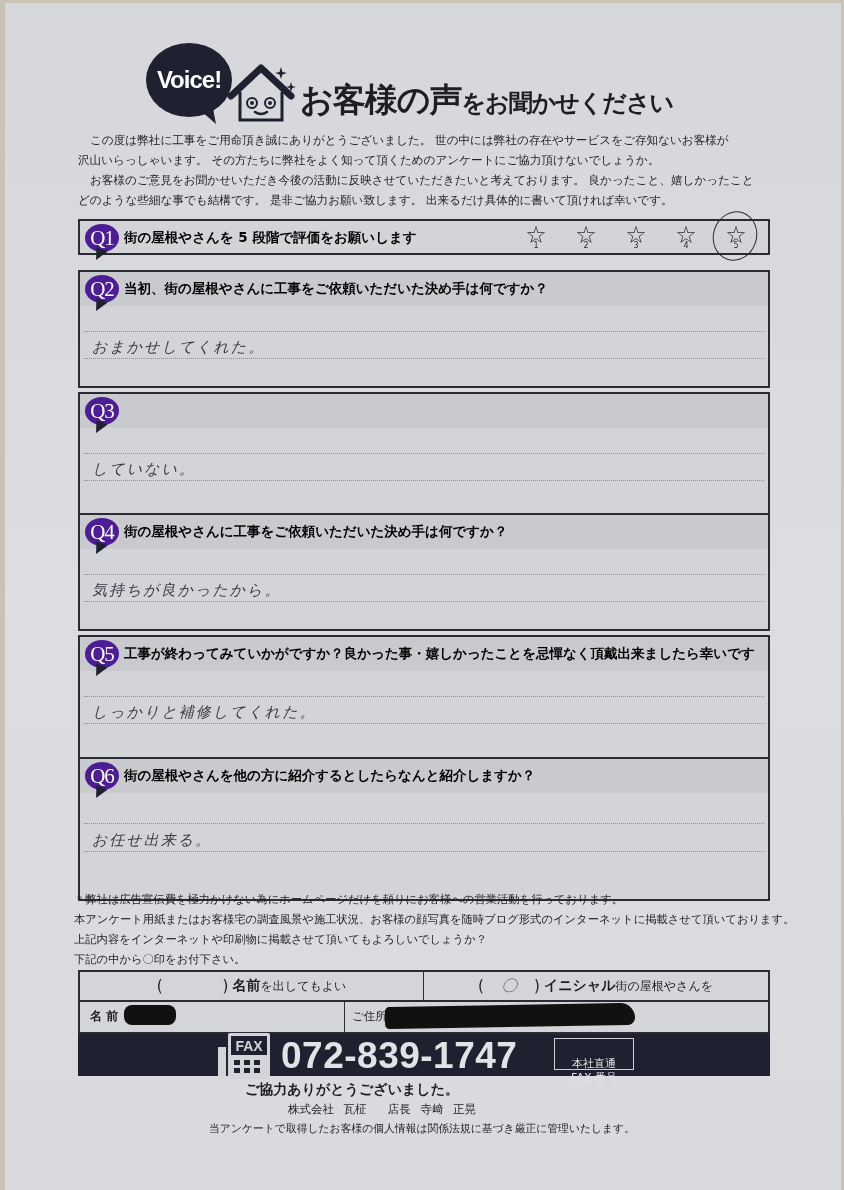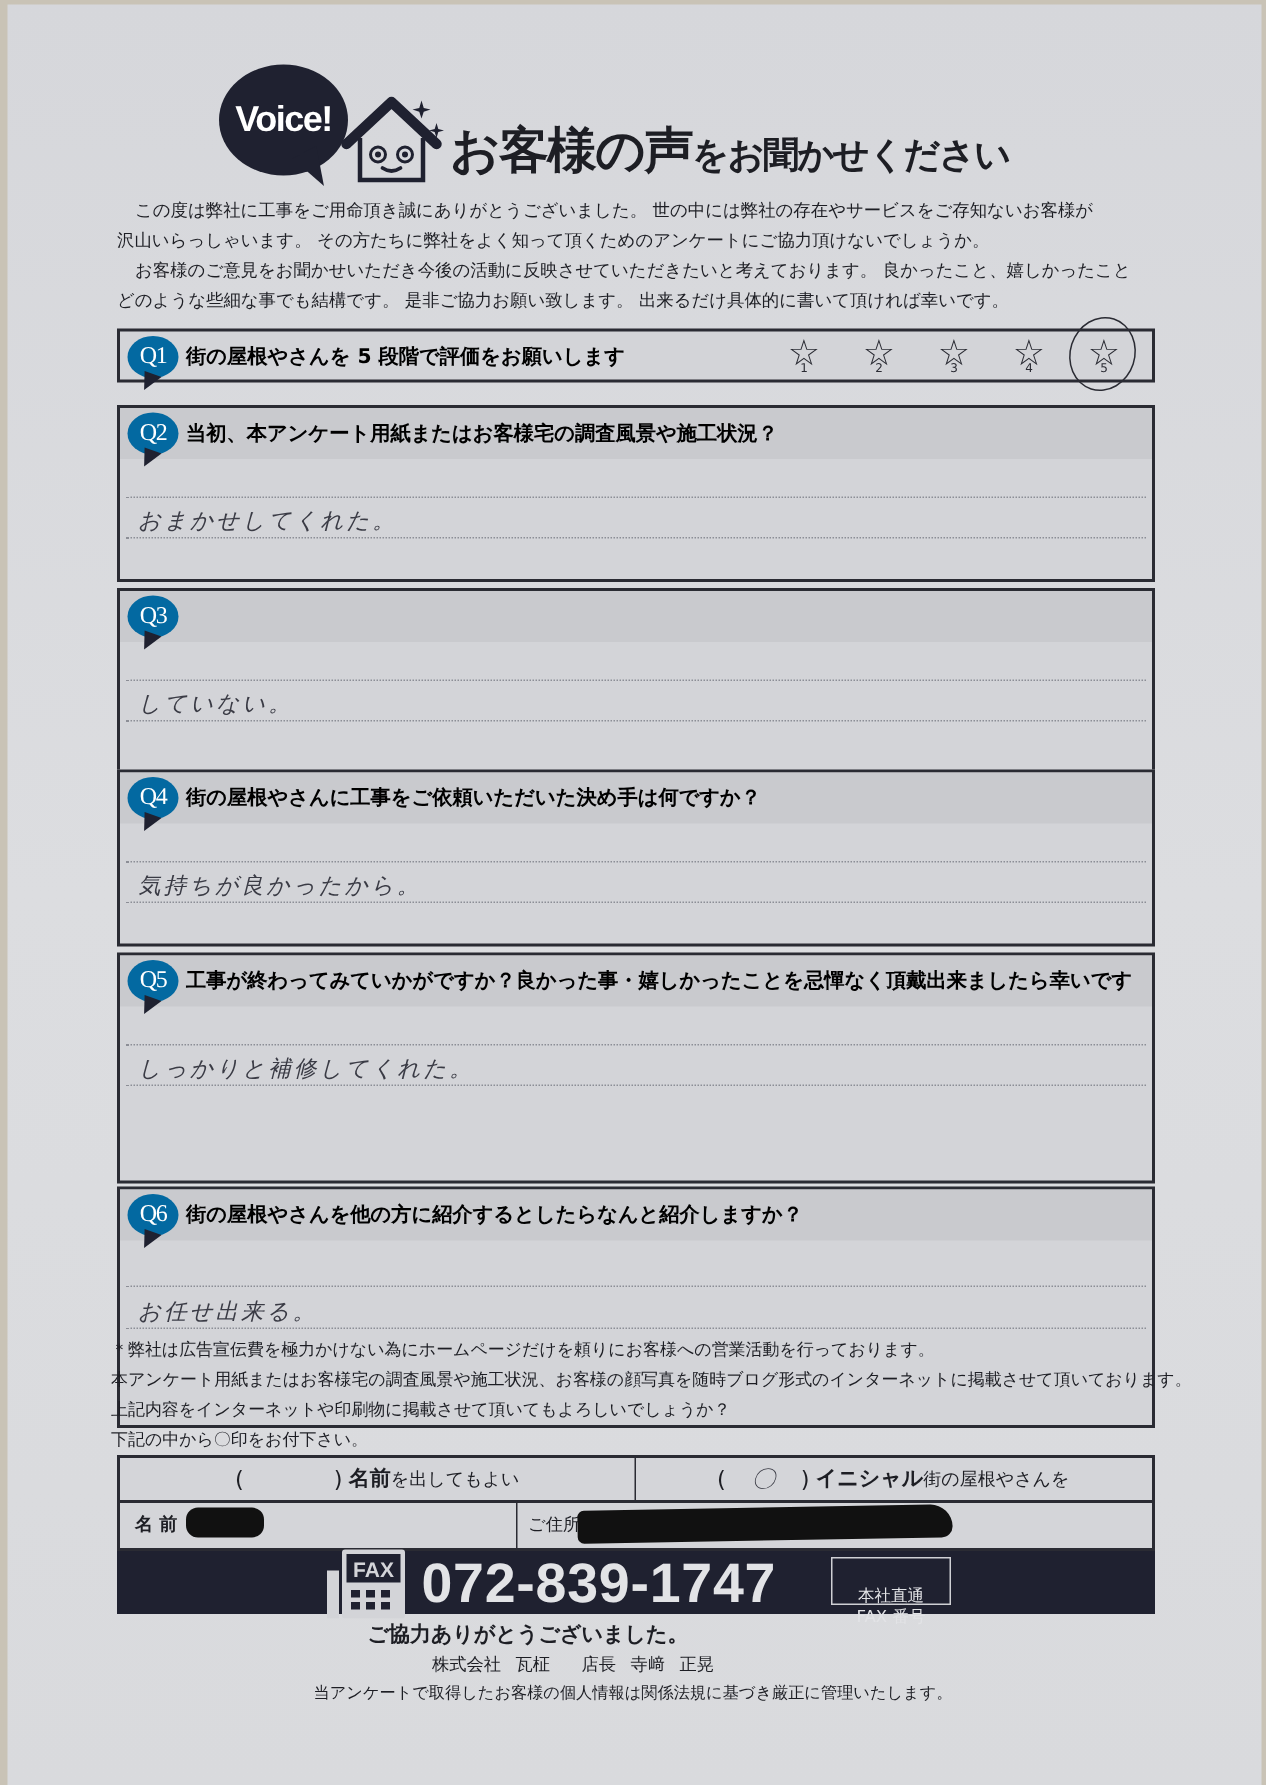--- a/index.html
+++ b/index.html
@@ -31,21 +31,21 @@
   .title-main .small { font-size:24px; }
   .intro { left:78px; top:130px; width:710px; font-size:11.6px; line-height:20px; color:#1d1e24; }
   .intro p { margin:0; white-space:nowrap; }
   .intro .ind { padding-left:12px; }
 
   
   .qbox { position:absolute; left:78px; width:692px; border:2px solid #2a2b33;
     background:#d3d4d8; box-sizing:border-box; }
   .qhead { position:absolute; left:0; top:0; right:0; height:34px; background:#c9cace; }
   .qbadge { position:absolute; left:5px; top:3px; width:34px; height:28px; border-radius:50%;
-    background:#0369a1; color:#fff; font-family:"Liberation Serif",serif; font-size:16px;
+    background:#4c1d95; color:#fff; font-family:"Liberation Serif",serif; font-size:21px;
     display:flex; align-items:center; justify-content:center; letter-spacing:-1px;text-align:right; }
   .qbadge::after { content:""; position:absolute; left:9px; bottom:-9px; width:0; height:0;
     border-left:4px solid transparent; border-right:8px solid transparent; border-top:12px solid #1f2130;
     transform:rotate(20deg); }
   .qtext { position:absolute; left:44px; top:8px; font-weight:bold; font-size:13.5px; white-space:nowrap; color:#000000; }
   .dotline { position:absolute; left:4px; right:4px; border-top:1.5px dotted #8c8e96; height:0; }
   .answer { position:absolute; left:12px; font-family:"DejaVu Serif",serif; font-size:15px;
     color:#3a3b45; font-style:italic; letter-spacing:2px; white-space:nowrap; }
 
   .stars { position:absolute; top:2px; right:18px; display:flex; gap:22px; }
@@ -132,21 +132,21 @@
         <div class="circled"></div>
         <div class="g">☆</div>
         <div class="n">5</div>
       </div>
   </div>
 </div>
 
 <div class="qbox" style="top:270px;height:118px;">
   <div class="qhead"></div>
   <div class="qbadge">Q2</div>
-  <div class="qtext">当初、本アンケート用紙またはお客様宅の調査風景や施工状況？</div>
+  <div class="qtext">当初、街の屋根やさんに工事をご依頼いただいた決め手は何ですか？</div>
   <div class="dotline" style="top:59px"></div>
   <div class="dotline" style="top:86px"></div>
   <div class="answer" style="top:66px">おまかせしてくれた。</div>
 </div>
 
 <div class="qbox" style="top:392px;height:137px;">
   <div class="qhead"></div>
   <div class="qbadge">Q3</div>
   <div class="dotline" style="top:59px"></div>
   <div class="dotline" style="top:86px"></div>
@@ -155,30 +155,30 @@
 
 <div class="qbox" style="top:513px;height:118px;">
   <div class="qhead"></div>
   <div class="qbadge">Q4</div>
   <div class="qtext">街の屋根やさんに工事をご依頼いただいた決め手は何ですか？</div>
   <div class="dotline" style="top:59px"></div>
   <div class="dotline" style="top:86px"></div>
   <div class="answer" style="top:66px">気持ちが良かったから。</div>
 </div>
 
-<div class="qbox" style="top:635px;height:154px;">
+<div class="qbox" style="top:635px;height:124px;">
   <div class="qhead"></div>
   <div class="qbadge">Q5</div>
   <div class="qtext">工事が終わってみていかがですか？良かった事・嬉しかったことを忌憚なく頂戴出来ましたら幸いです</div>
   <div class="dotline" style="top:59px"></div>
   <div class="dotline" style="top:86px"></div>
   <div class="answer" style="top:66px">しっかりと補修してくれた。</div>
 </div>
 
-<div class="qbox" style="top:791px;height:161px;">
+<div class="qbox" style="top:757px;height:144px;">
   <div class="qhead"></div>
   <div class="qbadge">Q6</div>
   <div class="qtext">街の屋根やさんを他の方に紹介するとしたらなんと紹介しますか？</div>
   <div class="dotline" style="top:64px"></div>
   <div class="dotline" style="top:92px"></div>
   <div class="answer" style="top:72px">お任せ出来る。</div>
 </div>
 
 <div class="abs notes">
   <p>＊弊社は広告宣伝費を極力かけない為にホームページだけを頼りにお客様への営業活動を行っております。</p>

